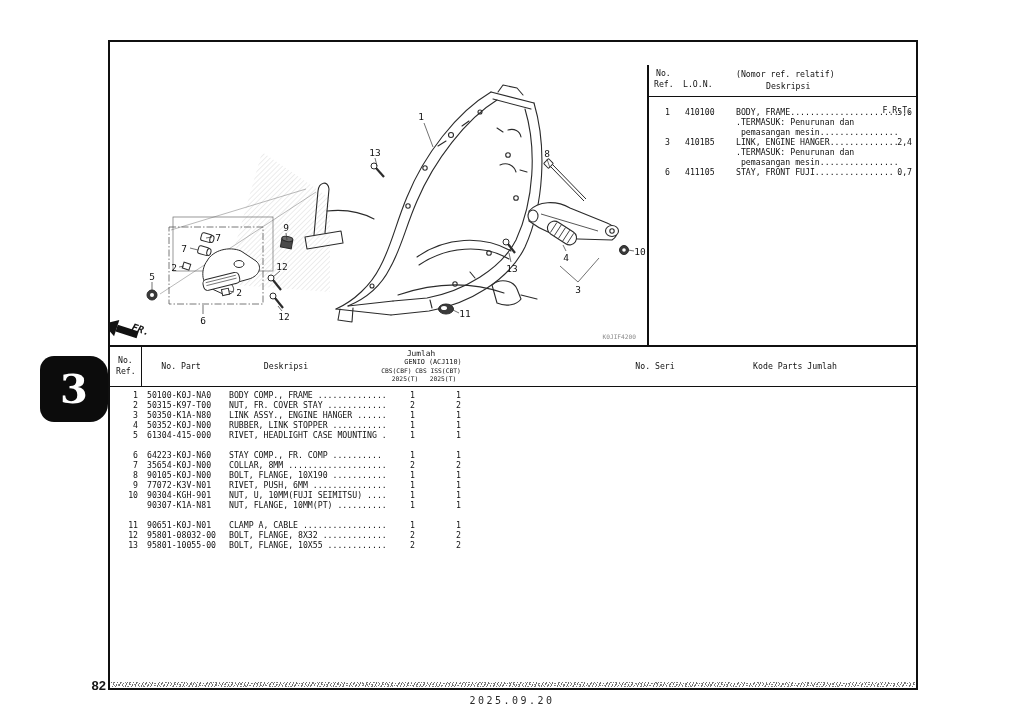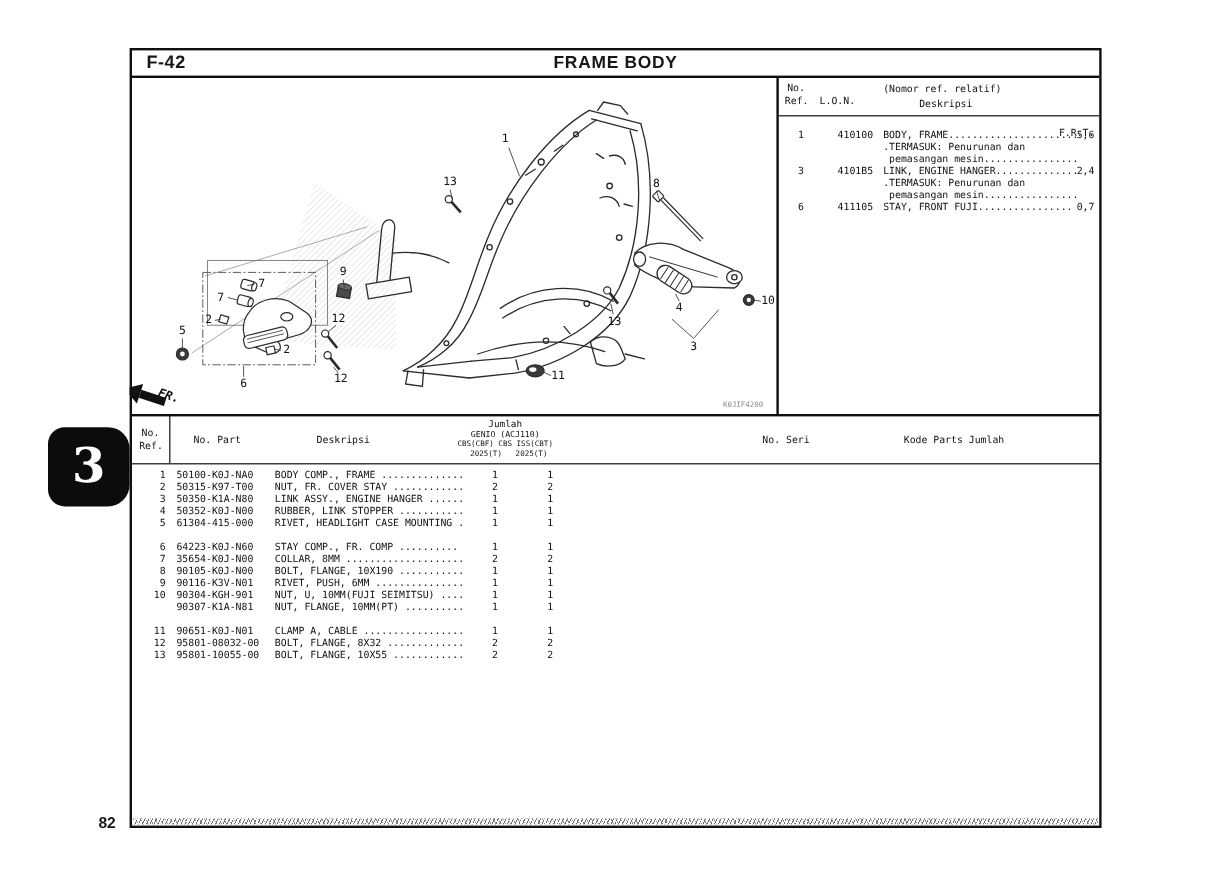--- a/index.html
+++ b/index.html
@@ -16,21 +16,21 @@
   .vline-right-panel{left:647px;top:65px;width:2px;height:281px;background:#101010;}
   .hline-ref-header{left:649px;top:96px;width:267px;height:1px;background:#101010;}
   .hline-mid{left:110px;top:345px;width:806px;height:2px;background:#101010;}
   .hline-bottom-header{left:110px;top:386px;width:806px;height:1px;background:#101010;}
   .vline-noref{left:141px;top:346px;width:1px;height:40px;background:#101010;}
   .ref-head span{position:absolute;font-family:"DejaVu Sans Mono",monospace;font-size:8.2px;white-space:pre;color:#111;}
   .ref-rows{left:648px;top:107px;width:270px;}
   .ref-row{position:relative;height:10px;}
   .ref-row span{position:absolute;top:0;font-family:"DejaVu Sans Mono",monospace;font-size:8.2px;white-space:pre;color:#111;}
   .rr-ref{left:6px;width:16px;text-align:right;}
-  .rr-lon{left:50px;}
+  .rr-lon{left:37px;}
   .rr-text{left:88px;}
   .rr-frt{left:228px;width:36px;text-align:right;}
   
   .pt-head span, .pt-head div{position:absolute;font-family:"DejaVu Sans Mono",monospace;color:#111;white-space:pre;}
   .ctr{transform:translateX(-50%);text-align:right;}
   .parts-rows{left:108px;top:390px;width:810px;}
   .p-row{position:relative;height:10px;}
   .p-row span{position:absolute;top:0;font-family:"DejaVu Sans Mono",monospace;font-size:8.2px;white-space:pre;color:#111;}
   .pr-ref{left:2px;width:28px;text-align:right;}
   .pr-part{left:39px;}
@@ -43,36 +43,32 @@
            font-size:9.5px;color:#111;z-index:5;}
   
   .tick-strip{left:111px;top:682px;width:804px;height:5px;opacity:.85;
     background:
       repeating-linear-gradient(115deg,#555 0,#555 .7px,transparent .7px,transparent 2.9px),
       repeating-linear-gradient(65deg,#777 0,#777 .5px,transparent .5px,transparent 3.7px);}
   
   .chapter-tab{left:40px;top:356px;width:68px;height:66px;background:#0c0c0c;
     border-radius:14px 18px 18px 14px;display:flex;align-items:center;justify-content:center;}
   .chapter-tab span{color:#fff;font-family:"DejaVu Serif",serif;font-weight:bold;font-size:40px;line-height:1;}
-  .page-num{left:82px;top:678px;width:24px;font-size:13px;font-weight:bold;}
+  .page-num{left:82px;top:678px;width:24px;text-align:right;font-size:13px;font-weight:bold;}
   .footer-date{left:0;top:695px;width:1024px;text-align:center;font-family:"DejaVu Sans Mono",monospace;
     font-size:10px;letter-spacing:2.5px;color:#2a2a2a;}
   svg text{font-family:"DejaVu Sans Mono",monospace;}
 </style>
 </head>
 <body>
 
 <div class="page">
 
   <div class="abs main-box"></div>
 
-  <div class="abs header-bar">
-    <span class="fig-code">F-42</span>
-    <span class="fig-title">FRAME BODY</span>
-  </div>
 
   <div class="abs vline-right-panel"></div>
   <div class="abs hline-ref-header"></div>
   <div class="abs hline-mid"></div>
   <div class="abs hline-bottom-header"></div>
   <div class="abs vline-noref"></div>
 
   <svg id="diagram-svg" class="abs" style="left:108px;top:64px;z-index:1" width="540" height="283" viewBox="108 64 540 283">
     <defs>
       <pattern id="hatch" width="3.6" height="3.6" patternUnits="userSpaceOnUse" patternTransform="rotate(45)">
@@ -253,21 +249,21 @@
         <span class="rr-frt">0,7</span>
       </div>
     </div>
 
   <div class="abs pt-head" style="left:108px;top:346px;width:810px;height:40px;">
     <span style="left:10px;top:9px;font-size:8.2px;">No.</span>
     <span style="left:8px;top:20px;font-size:8.2px;">Ref.</span>
     <div class="ctr" style="left:73px;top:15px;font-size:8.2px;">No. Part</div>
     <div class="ctr" style="left:178px;top:15px;font-size:8.2px;">Deskripsi</div>
     <div class="ctr" style="left:313px;top:3px;font-size:7.8px;">Jumlah</div>
-    <div class="ctr" style="left:313px;top:12px;font-size:6.8px;">GENIO (ACJ110)</div>
+    <div class="ctr" style="left:325px;top:12px;font-size:6.8px;">GENIO (ACJ110)</div>
     <div class="ctr" style="left:313px;top:21px;font-size:6.3px;">CBS(CBF) CBS ISS(CBT)</div>
     <div class="ctr" style="left:316px;top:29px;font-size:6.3px;">2025(T)   2025(T)</div>
     <div class="ctr" style="left:547px;top:15px;font-size:8.2px;">No. Seri</div>
     <div class="ctr" style="left:687px;top:15px;font-size:8.2px;">Kode Parts Jumlah</div>
   </div>
   <div class="abs parts-rows" id="parts-rows">
       <div class="p-row">
         <span class="pr-ref">1</span>
         <span class="pr-part">50100-K0J-NA0</span>
         <span class="pr-desc">BODY COMP., FRAME ..............</span>
@@ -319,21 +315,21 @@
       </div>
       <div class="p-row">
         <span class="pr-ref">8</span>
         <span class="pr-part">90105-K0J-N00</span>
         <span class="pr-desc">BOLT, FLANGE, 10X190 ...........</span>
         <span class="pr-q1">1</span>
         <span class="pr-q2">1</span>
       </div>
       <div class="p-row">
         <span class="pr-ref">9</span>
-        <span class="pr-part">90116-K3V-N01</span>
+        <span class="pr-part">77072-K3V-N01</span>
         <span class="pr-desc">RIVET, PUSH, 6MM ...............</span>
         <span class="pr-q1">1</span>
         <span class="pr-q2">1</span>
       </div>
       <div class="p-row">
         <span class="pr-ref">10</span>
         <span class="pr-part">90304-KGH-901</span>
         <span class="pr-desc">NUT, U, 10MM(FUJI SEIMITSU) ....</span>
         <span class="pr-q1">1</span>
         <span class="pr-q2">1</span>
@@ -369,20 +365,21 @@
       </div>
     </div>
 
   <div class="abs tick-strip"></div>
 
   <div class="abs chapter-tab">
     <span>3</span>
   </div>
 
   <div class="abs page-num">82</div>
+  <div class="abs footer-date">2025.09.20</div>
 
 <div class="callout" style="left: 421px; top: 116px;">1</div>
     <div class="callout" style="left: 375px; top: 152px;">13</div>
     <div class="callout" style="left: 547px; top: 153px;">8</div>
     <div class="callout" style="left: 286px; top: 227px;">9</div>
     <div class="callout" style="left: 218px; top: 237px;">7</div>
     <div class="callout" style="left: 184px; top: 248px;">7</div>
     <div class="callout" style="left: 174px; top: 267px;">2</div>
     <div class="callout" style="left: 152px; top: 276px;">5</div>
     <div class="callout" style="left: 282px; top: 266px;">12</div>

